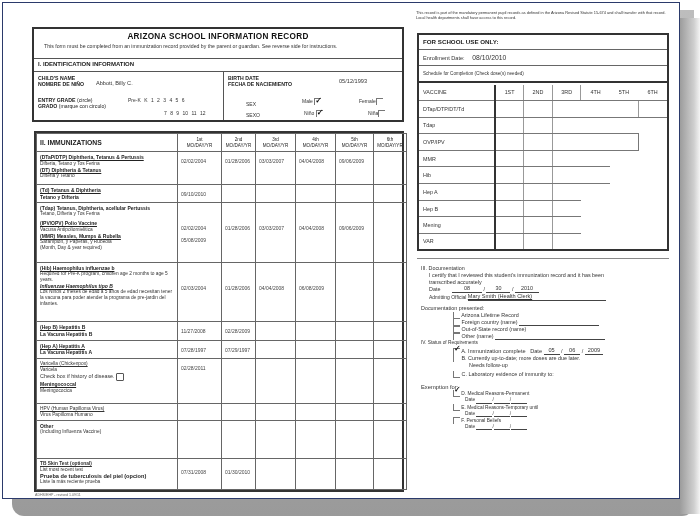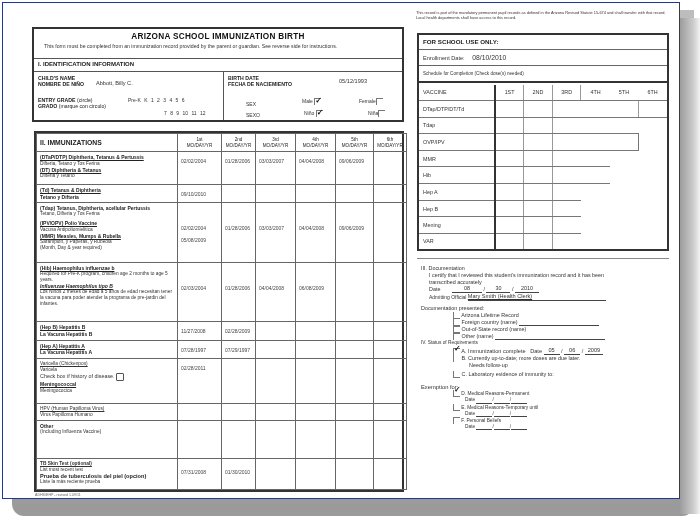--- a/index.html
+++ b/index.html
@@ -56,21 +56,21 @@
 </style>
 </head>
 <body>
 
 <div class="shadow"></div>
 <div class="shadow-right"></div>
 
 <div class="page">
 
   <div class="box" style="left:29px; top:24px; width:372px; height:95px;">
-    <div class="id-title">ARIZONA SCHOOL IMMUNIZATION BIRTH</div>
+    <div class="id-title">ARIZONA SCHOOL INFORMATION RECORD</div>
     <div class="id-desc">This form must be completed from an immunization record provided by the parent or guardian. See reverse side for instructions.</div>
     <div class="hline" style="left:0; right:0; top:29px;"></div>
     <div class="sec-h" style="left:4px; top:32px;">I. IDENTIFICATION INFORMATION</div>
     <div class="hline" style="left:0; right:0; top:42px;"></div>
     <div class="vline" style="left:189px; top:42px; bottom:0;"></div>
 
     <div class="lbl" style="left:4px; top:46px;">
       <span>CHILD'S NAME</span><br>
       <span>NOMBRE DE NIÑO</span>
     </div>

